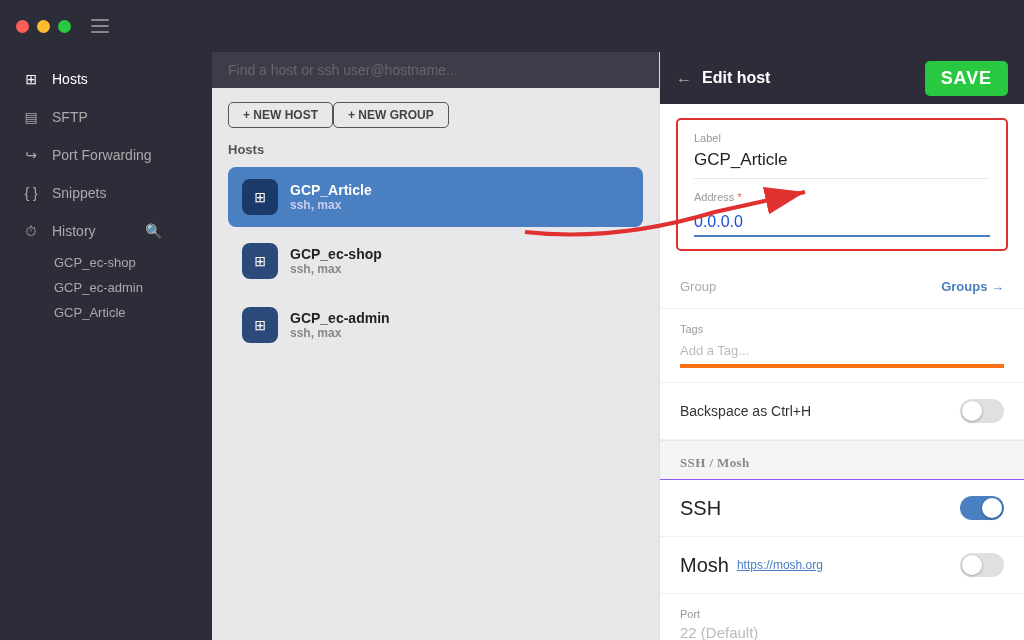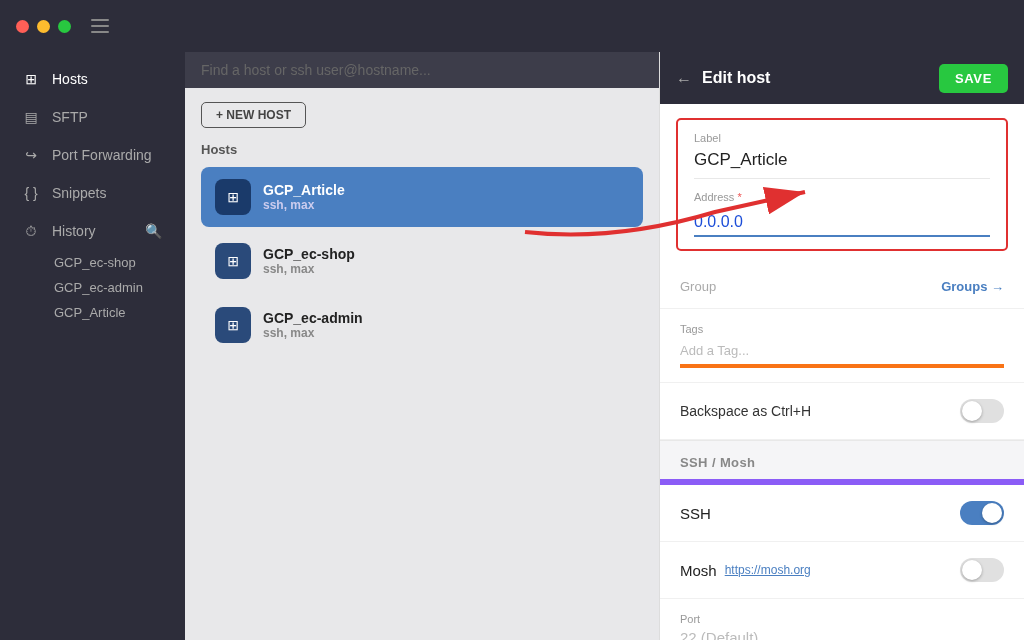--- a/index.html
+++ b/index.html
@@ -58,20 +58,21 @@
       border-radius: 3px;
     }
 
     
     .content-area {
       flex: 1;
       background: #e8e8ea;
       display: flex;
       flex-direction: column;
       overflow: hidden;
+      margin-left: 27px;
     }
 
     
     .search-bar {
       background: #3d3d4a;
       padding: 10px 16px;
       display: flex;
       align-items: center;
     }
     .search-input {
@@ -164,21 +165,21 @@
     }
     .edit-header-left { display: flex; align-items: center; gap: 10px; }
     .back-arrow { color: #aaa; font-size: 16px; cursor: pointer; }
     .edit-title { color: #fff; font-size: 16px; font-weight: 600; }
     .save-btn {
       background: #28c840;
       color: #fff;
       border: none;
       border-radius: 5px;
       padding: 7px 16px;
-      font-size: 13px;
+      font-size: 18px;
       font-weight: 700;
       cursor: pointer;
       letter-spacing: 0.05em;
     }
 
     .edit-body { padding: 0; flex: 1; overflow-y: auto; }
     .field-label { font-size: 11px; color: #999; margin-bottom: 6px; }
     .field-label.required::after { content: ' *'; color: #e55; }
 
     .group-row {
@@ -230,32 +231,33 @@
       top: 2px; left: 2px;
       transition: left 0.2s;
       box-shadow: 0 1px 3px rgba(0,0,0,0.3);
     }
     .toggle.on::after { left: 22px; }
 
     .section-header {
       padding: 12px 20px 8px;
       background: #f5f5f7;
       border-top: 1px solid #e8e8e8;
-      border-bottom: 6px solid #8b5cf6;
+      border-bottom: 1px solid #8b5cf6;
+      font-family: Liberation Serif, serif;
     }
     .section-header-text { font-size: 13px; color: #888; font-weight: 600; letter-spacing: 0.03em; }
 
     .ssh-row {
       display: flex;
       align-items: center;
       justify-content: space-between;
       padding: 16px 20px;
       border-bottom: 1px solid #f0f0f0;
     }
-    .ssh-label { font-size: 15px; color: #222; font-weight: 500; }
+    .ssh-label { font-size: 20px; color: #222; font-weight: 500; }
     .mosh-label-row { display: flex; align-items: center; gap: 8px; }
     .mosh-link { font-size: 12px; color: #4a7fc1; }
 
     .port-group { padding: 14px 20px; border-bottom: 1px solid #f0f0f0; }
     .port-label { font-size: 11px; color: #999; margin-bottom: 4px; }
     .port-value { font-size: 15px; color: #bbb; border-bottom: 1px solid #e0e0e0; padding-bottom: 6px; }
 
     
     .content-wrapper {
       display: flex;
@@ -324,20 +326,21 @@
   <div class="content-wrapper">
 
     <div class="content-area">
 
       <div class="search-bar">
         <input class="search-input" type="text" placeholder="Find a host or ssh user@hostname..." style="">
       </div>
 
       <div class="toolbar">
         <button class="btn-new">+ NEW HOST</button>
+        <button class="btn-new">+ NEW GROUP</button>
       </div>
 
       <div class="hosts-panel">
         <div class="hosts-title">Hosts</div>
         <div class="host-item active">
           <div class="host-icon">⊞</div>
           <div class="host-info">
             <div class="host-name">GCP_Article</div>
             <div class="host-sub">ssh, max</div>
           </div>

